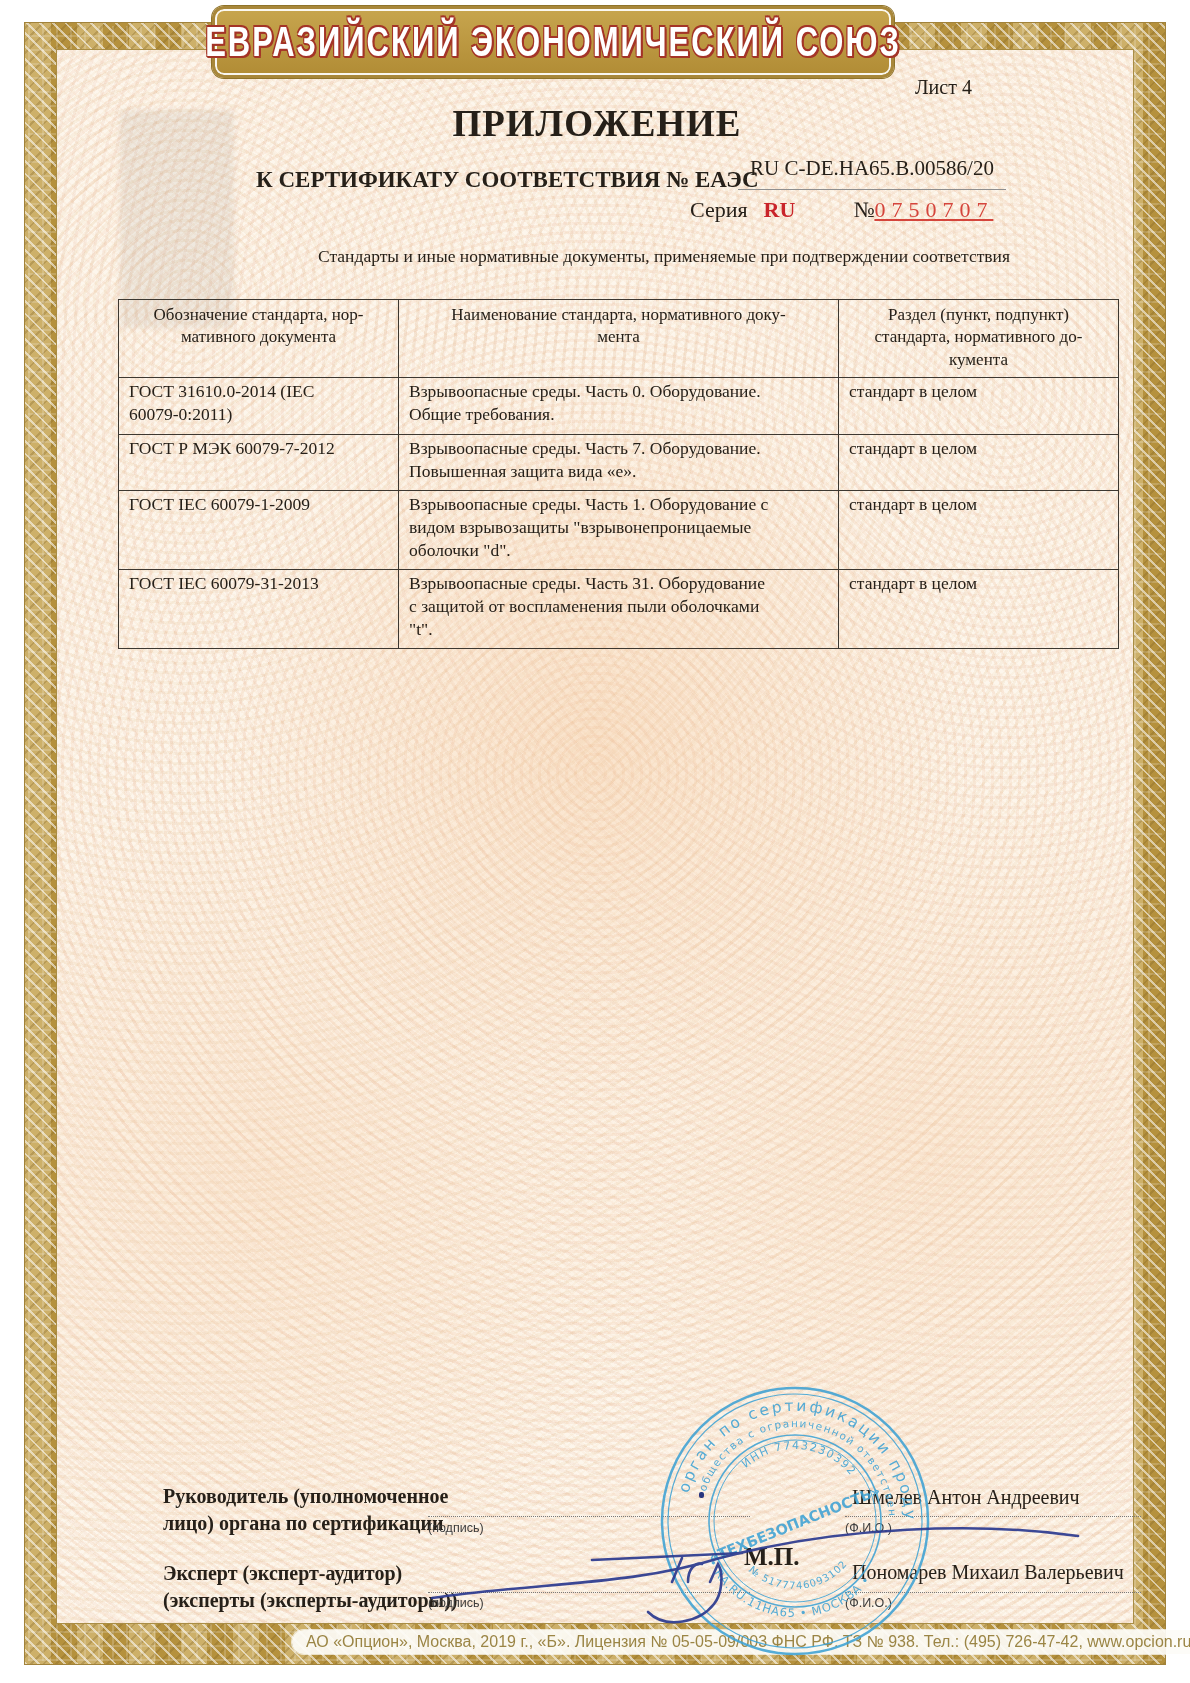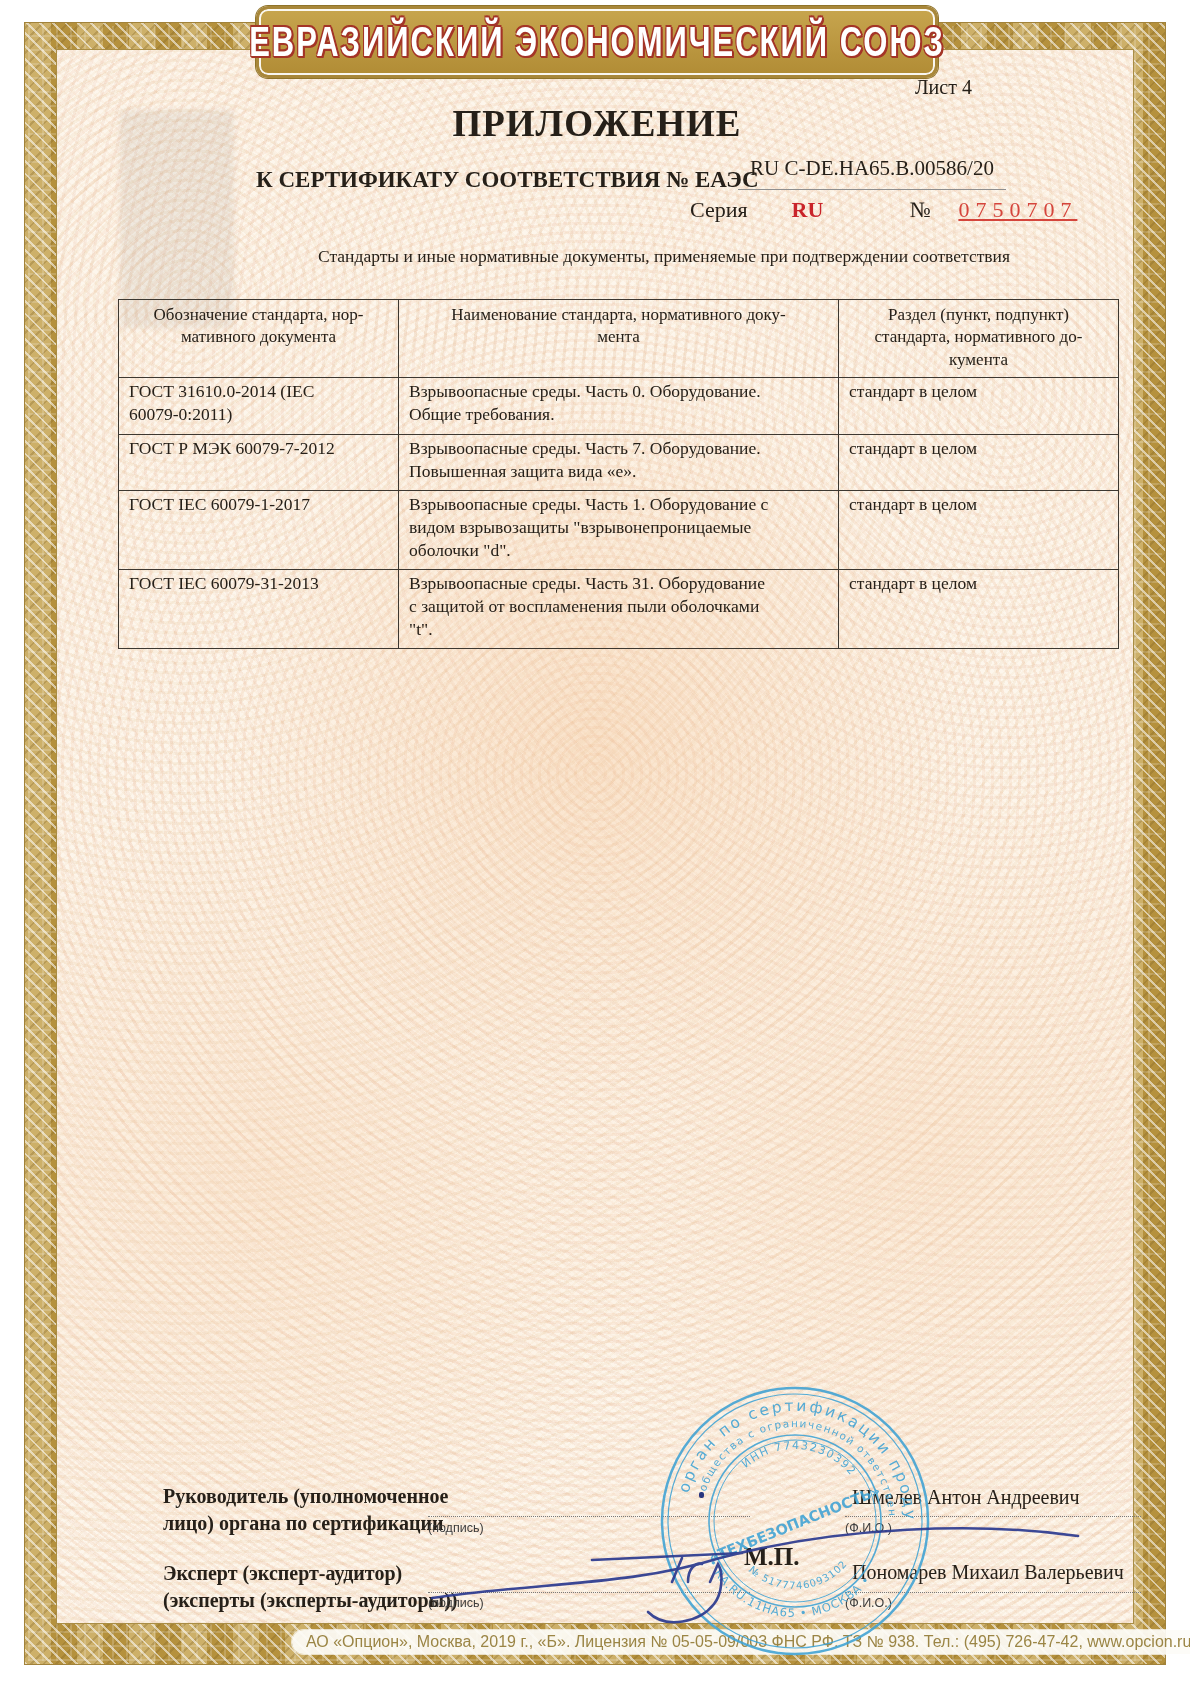--- a/index.html
+++ b/index.html
@@ -39,37 +39,37 @@
       repeating-linear-gradient(40deg, rgba(233,168,118,.07) 0 2px, rgba(233,168,118,0) 2px 6px),
       repeating-linear-gradient(-40deg, rgba(223,183,118,.08) 0 2px, rgba(223,183,118,0) 2px 6px);
   }
   
   .banner{
     position:absolute; left:212px; top:6px; width:676px; height:66px; z-index:10;
     border-radius:12px;
     background:linear-gradient(#c7a54e, #b18c35);
     border:3px solid #a8873a;
     box-shadow: inset 0 0 0 2px rgba(255,255,255,.92), 0 0 0 1px #8f7329;
-    display:flex; align-items:center; justify-content:center;margin-left:44px;
+    display:flex; align-items:center; justify-content:center;
   }
   .banner-text{
     font-family:"Liberation Sans", sans-serif; font-weight:bold;
     font-size:31px; letter-spacing:2px; white-space:nowrap; color:#ffffff;
     transform:scaleY(1.35);
     text-shadow: 2px 2px 0 #a43427, -1px -1px 0 #a43427, 1px -1px 0 #a43427,
                  -1px 1px 0 #a43427, 2px 0 0 #a43427, 0 2px 0 #a43427;
   }
   
   .sheet{ position:absolute; left:915px; top:76px; font-size:20px; z-index:3;}
   .doc-title{ position:absolute; left:347px; top:102px; width:500px; text-align:center;
     font-size:37px; font-weight:bold; letter-spacing:1px; z-index:3;}
   .doc-subtitle{ position:absolute; left:256px; top:167px; font-size:23px; font-weight:bold; z-index:3;}
   .certnum{ position:absolute; left:738px; top:156px; width:268px; text-align:center;
     font-size:21px; padding-bottom:8px; border-bottom:1px solid #8f8f8f; z-index:3;}
-  .series-row{ position:absolute; left:690px; top:197px; font-size:22px; display:flex; align-items:baseline; z-index:3;gap:28px;}
+  .series-row{ position:absolute; left:690px; top:197px; font-size:22px; display:flex; align-items:baseline; z-index:3;}
   .series-ru{ color:#c9242a; font-weight:bold; margin-left:16px; }
   .series-no{ margin-left:58px; }
   .series-num{ color:#d5453c; letter-spacing:6px;text-decoration:underline; }
   .caption{ position:absolute; left:180px; top:246px; width:830px; text-align:right; font-size:17.5px; z-index:3;}
   
   .watermark{ position:absolute; left:120px; top:110px; width:114px; height:218px;
     background:rgba(125,118,108,.11); filter:blur(3px); border-radius:4px; z-index:2;}
   
   .std-table{ position:absolute; left:118px; top:299px; z-index:3; border-collapse:collapse; table-layout:fixed; width:1000px;}
   .std-table th, .std-table td{
@@ -147,21 +147,21 @@
 Общие требования.</td>
       <td>стандарт в целом</td>
     </tr>
     <tr class="r2">
       <td>ГОСТ Р МЭК 60079-7-2012</td>
       <td>Взрывоопасные среды. Часть 7. Оборудование.
 Повышенная защита вида «е».</td>
       <td>стандарт в целом</td>
     </tr>
     <tr class="r3">
-      <td>ГОСТ IEC 60079-1-2017</td>
+      <td>ГОСТ IEC 60079-1-2009</td>
       <td>Взрывоопасные среды. Часть 1. Оборудование с
 видом взрывозащиты "взрывонепроницаемые
 оболочки "d".</td>
       <td>стандарт в целом</td>
     </tr>
     <tr class="r4">
       <td>ГОСТ IEC 60079-31-2013</td>
       <td>Взрывоопасные среды. Часть 31. Оборудование
 с защитой от воспламенения пыли оболочками
 "t".</td>

